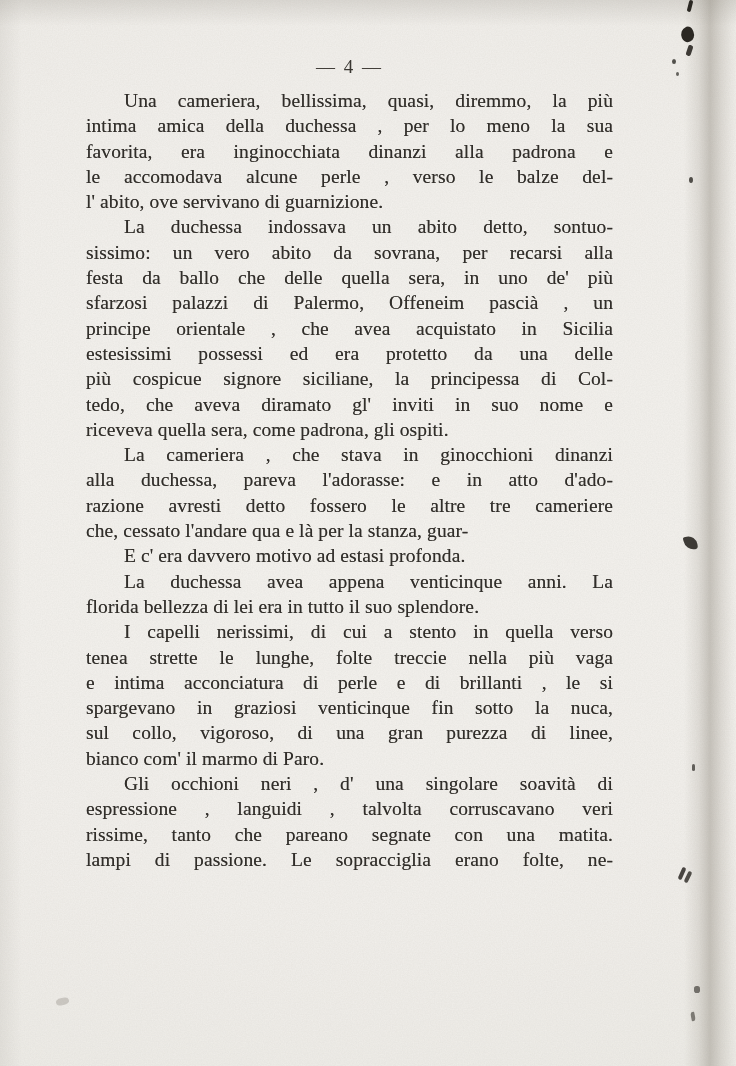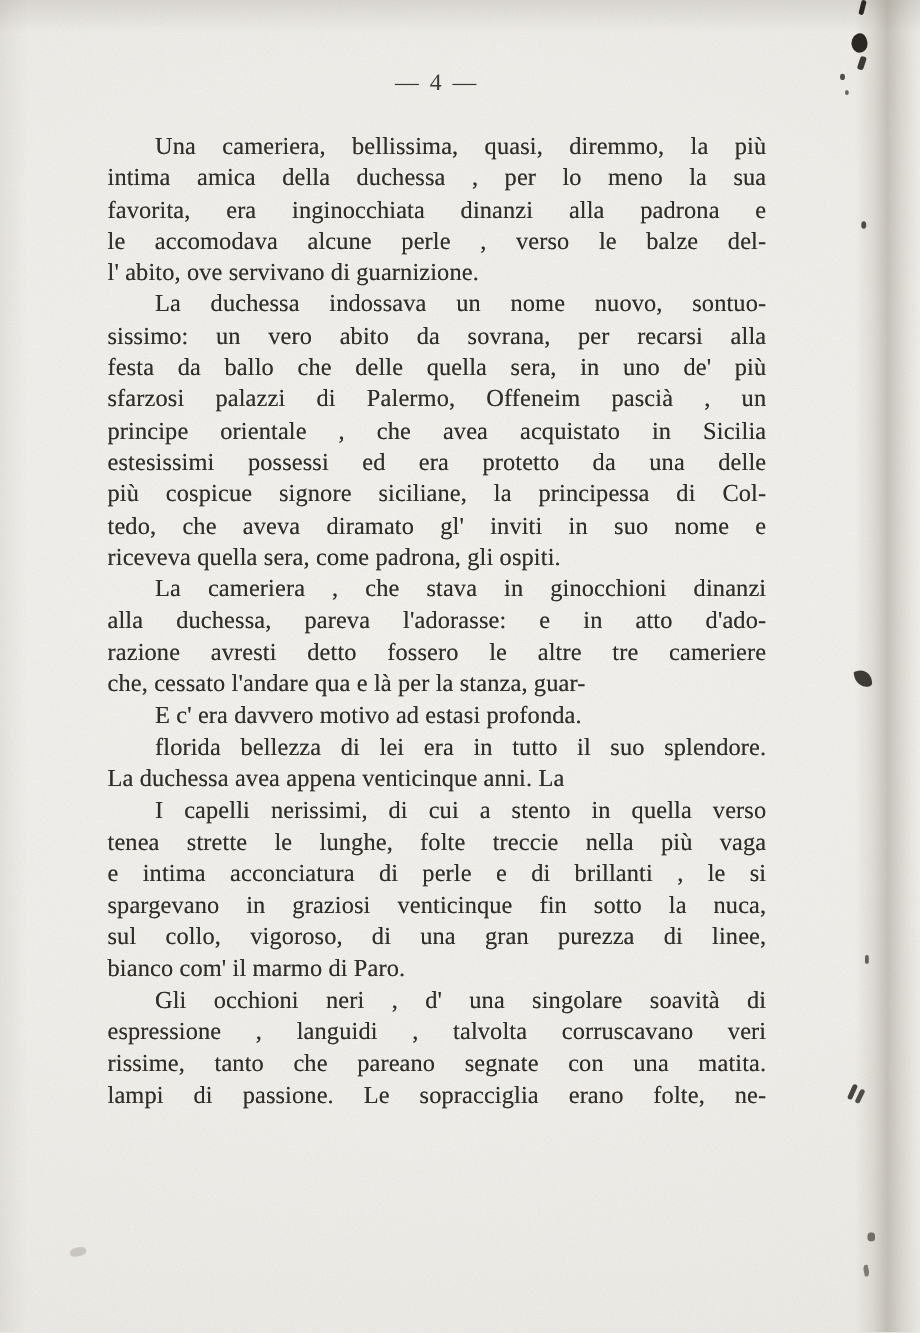--- a/index.html
+++ b/index.html
@@ -33,21 +33,21 @@
       rgba(116,109, 96,0.34) 50%,
       rgba(130,123,110,0.18) 72%,
       rgba(130,123,110,0.05) 90%,
       rgba(130,123,110,0.00) 100%);
   }
   .pagenum {
     position: absolute; top: 56px; left: 86px; width: 527px;
     text-align: center; font-size: 19px; letter-spacing: 2px; color: #3a3732;
   }
   .textblock {
-    position: absolute; top: 105px; left: 86px; width: 527px;
+    position: absolute; top: 88px; left: 86px; width: 527px;
     font-size: 19.5px; line-height: 25.3px; letter-spacing: 0.1px;
     color: #312e2a;
     text-shadow: 0 0 0.5px rgba(49,46,42,0.6);
   }
   .para { margin: 0; }
   .line {
     text-align: justify;
     text-align-last: justify;
     height: 25.3px;
   }
@@ -77,42 +77,42 @@
 
   <div class="textblock">
       <div class="para">
         <div class="line">Una cameriera, bellissima, quasi, diremmo, la più</div>
         <div class="line">intima amica della duchessa , per lo meno la sua</div>
         <div class="line">favorita, era inginocchiata dinanzi alla padrona e</div>
         <div class="line">le accomodava alcune perle , verso le balze del-</div>
         <div class="line">l' abito, ove servivano di guarnizione.</div>
       </div>
       <div class="para">
-        <div class="line">La duchessa indossava un nome nuovo, sontuo-</div>
+        <div class="line">La duchessa indossava un abito detto, sontuo-</div>
         <div class="line">sissimo: un vero abito da sovrana, per recarsi alla</div>
         <div class="line">festa da ballo che delle quella sera, in uno de' più</div>
         <div class="line">sfarzosi palazzi di Palermo, Offeneim pascià , un</div>
         <div class="line">principe orientale , che avea acquistato in Sicilia</div>
         <div class="line">estesissimi possessi ed era protetto da una delle</div>
         <div class="line">più cospicue signore siciliane, la principessa di Col-</div>
         <div class="line">tedo, che aveva diramato gl' inviti in suo nome e</div>
         <div class="line">riceveva quella sera, come padrona, gli ospiti.</div>
       </div>
       <div class="para">
         <div class="line">La cameriera , che stava in ginocchioni dinanzi</div>
         <div class="line">alla duchessa, pareva l'adorasse: e in atto d'ado-</div>
         <div class="line">razione avresti detto fossero le altre tre cameriere</div>
         <div class="line">che, cessato l'andare qua e là per la stanza, guar-</div>
       </div>
       <div class="para">
         <div class="line">E c' era davvero motivo ad estasi profonda.</div>
       </div>
       <div class="para">
+        <div class="line">La duchessa avea appena venticinque anni. La</div>
         <div class="line">florida bellezza di lei era in tutto il suo splendore.</div>
-        <div class="line">La duchessa avea appena venticinque anni. La</div>
       </div>
       <div class="para">
         <div class="line">I capelli nerissimi, di cui a stento in quella verso</div>
         <div class="line">tenea strette le lunghe, folte treccie nella più vaga</div>
         <div class="line">e intima acconciatura di perle e di brillanti , le si</div>
         <div class="line">spargevano in graziosi venticinque fin sotto la nuca,</div>
         <div class="line">sul collo, vigoroso, di una gran purezza di linee,</div>
         <div class="line">bianco com' il marmo di Paro.</div>
       </div>
       <div class="para cont">

